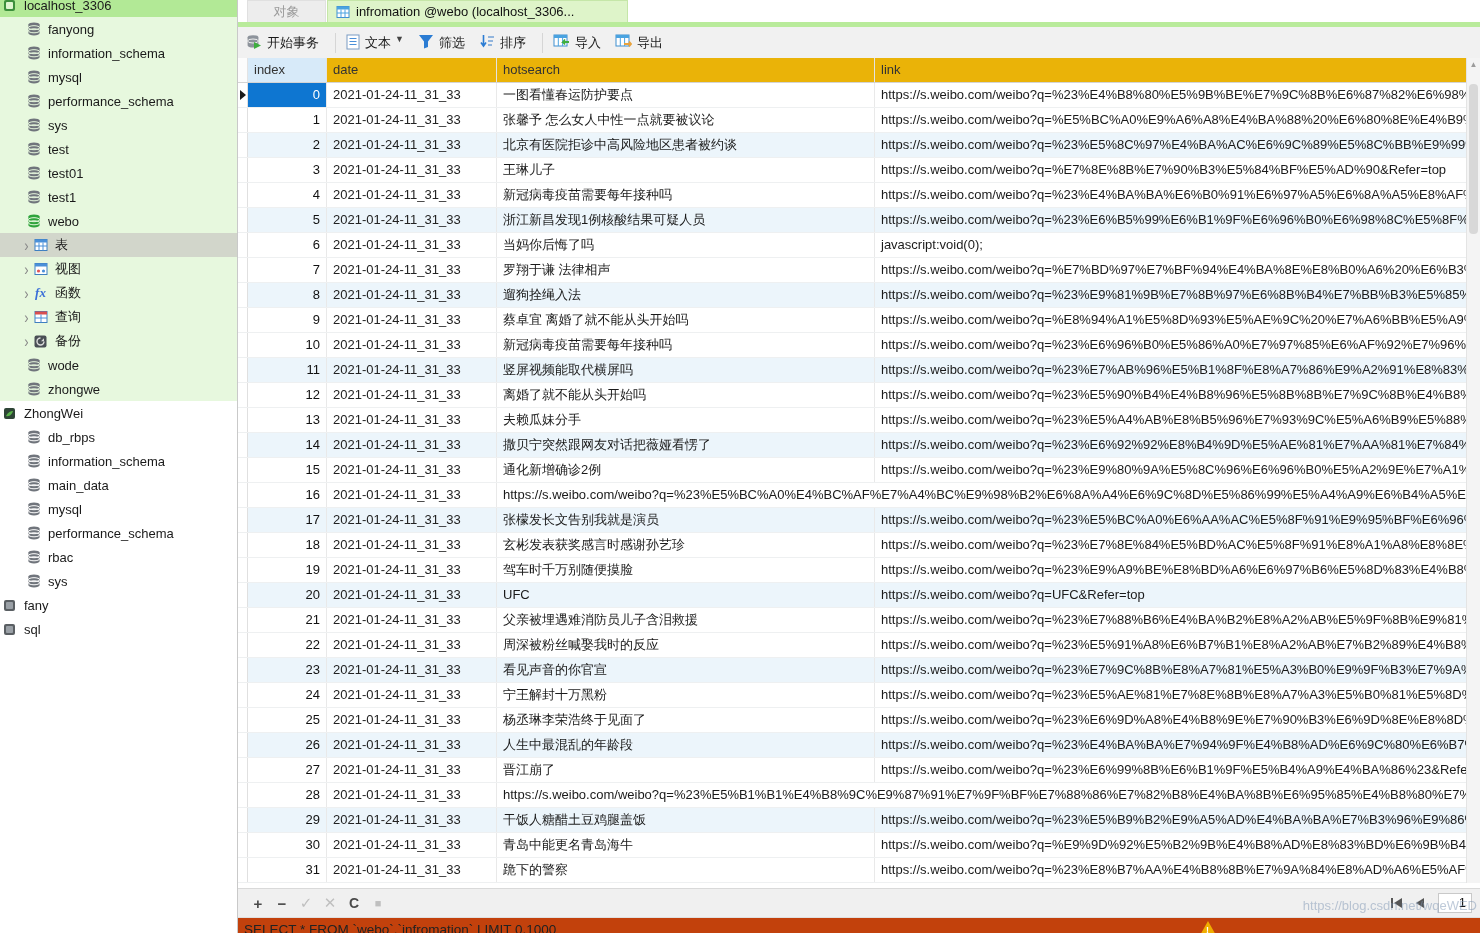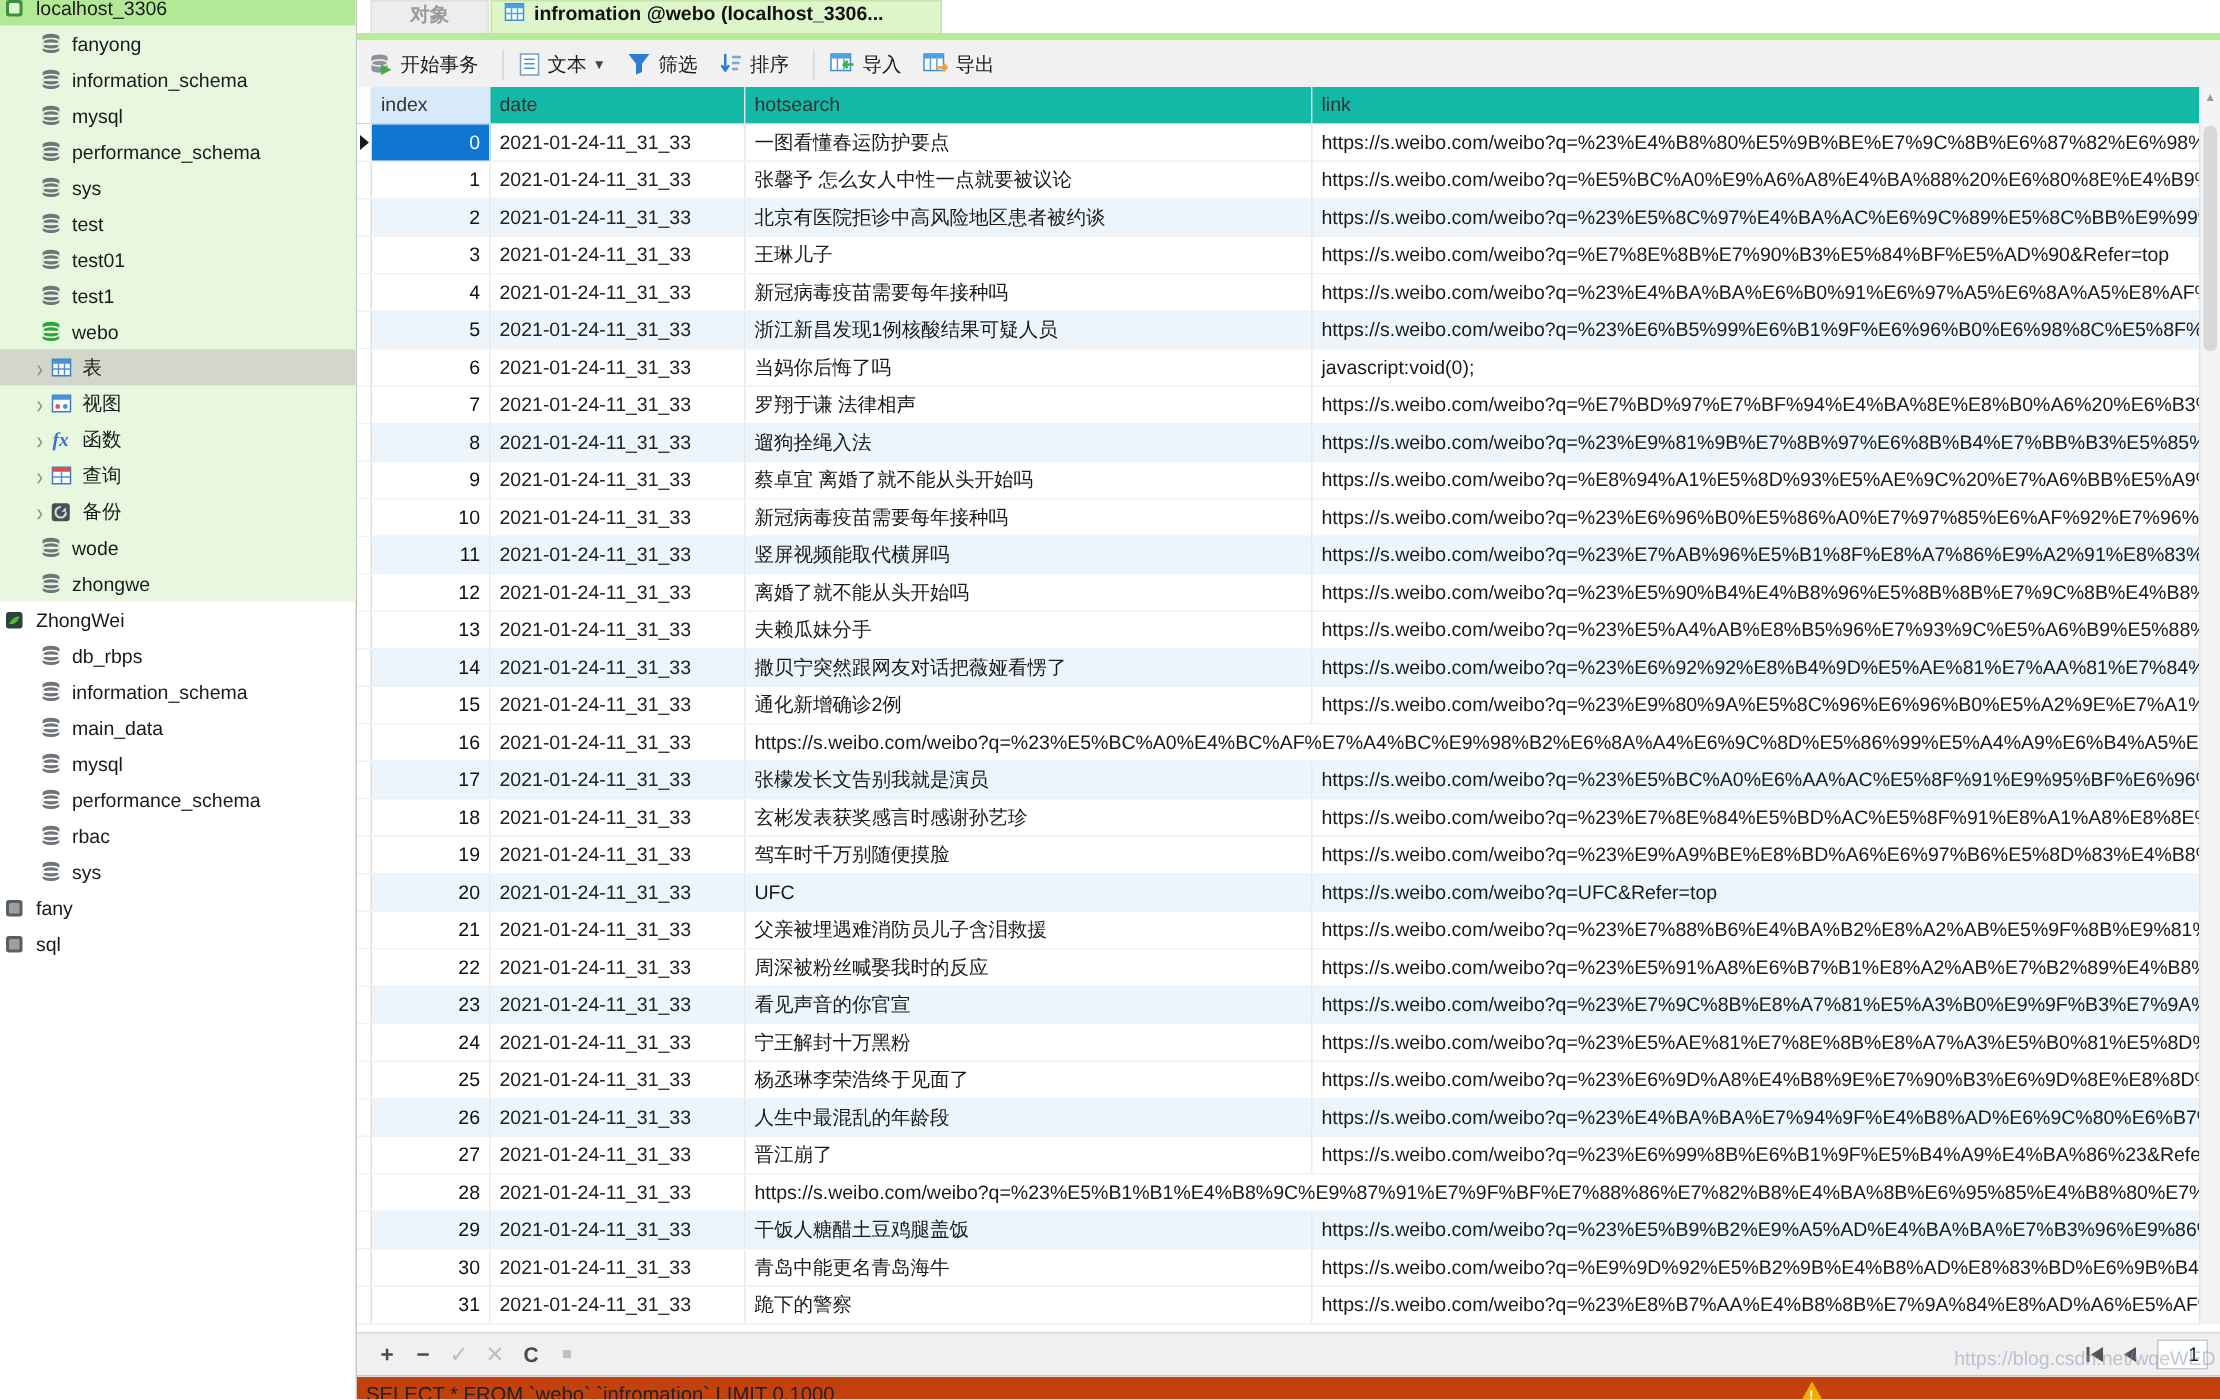--- a/index.html
+++ b/index.html
@@ -15,33 +15,33 @@
   .ti-sub{padding-left:20px;}
   .ti-label{margin-left:7px;}
   .row-hl-conn{background:#b2e996;}
   .row-hl-sel{background:#d2d6cb;}
   .tree-arrow{color:#8a8a8a;font-size:13px;width:13px;display:inline-block;text-align:center;transform:scaleY(1.3);}
   .tree-icon{display:inline-flex;width:15px;justify-content:center;}
   .fx-ic{font-style:italic;font-family:"Liberation Serif",serif;color:#3a6fd8;font-size:13px;font-weight:bold;}
   
   #main{position:absolute;left:238px;top:0;width:1242px;height:933px;}
   #tabbar{position:absolute;left:0;top:0;width:100%;height:22px;background:#fff;}
-  .tab{position:absolute;top:0;height:22px;box-sizing:border-box;display:flex;justify-content:center;font-weight:bold;}
+  .tab{position:absolute;top:0;height:22px;box-sizing:border-box;display:flex;align-items:center;justify-content:center;}
   #tab-objects{left:9px;width:79px;background:#ededed;border:1px solid #e0e0e0;border-bottom:none;color:#9b9b9b;}
   #tab-active{left:89px;width:301px;background:#def4c9;border:1px solid #c5e6a8;border-bottom:none;justify-content:flex-start;padding-left:8px;color:#111;}
   #tab-active .lbl{margin-left:6px;overflow:hidden;white-space:nowrap;}
   #tabstrip{position:absolute;left:0;top:22px;width:100%;height:5px;background:#b9eb9b;}
   #toolbar{position:absolute;left:0;top:27px;width:100%;height:31px;background:#f1f1f1;display:flex;align-items:center;padding-left:8px;box-sizing:border-box;}
-  .tb-btn{display:flex;align-items:center;margin-right:14px;color:#1a1a1a;font-family:Liberation Serif, serif;}
+  .tb-btn{display:flex;align-items:flex-start;margin-right:14px;color:#1a1a1a;font-family:Liberation Serif, serif;}
   .tb-btn .lbl{margin-left:5px;}
   .tb-sep{width:1px;height:20px;background:#d6d6d6;margin:0 10px 0 2px;}
   .caret{font-size:9px;color:#444;margin-left:4px;}
   
   #grid-header{position:absolute;left:0;top:58px;width:1228px;height:25px;display:flex;background:#fcfcfc;border-bottom:1px solid #d4d4d4;box-sizing:border-box;}
-  .hcell{box-sizing:border-box;border-right:1px solid #e3e3e3;padding:0 6px;line-height:24px;color:#333;white-space:nowrap;overflow:hidden;background:#14b8a6;}
+  .hcell{box-sizing:border-box;border-right:1px solid #e3e3e3;padding:0 6px;line-height:24px;color:#333;white-space:nowrap;overflow:hidden;background:#eab308;}
   .hcell.h-index{background:#d7eaf9;}
   .h-gutter{width:10px;padding:0;background:#fcfcfc;border-right:1px solid #e3e3e3;}
   .w-index{width:79px;}
   .w-date{width:170px;}
   .w-hot{width:378px;}
   .w-link{flex:1;}
   #rows{position:absolute;left:0;top:83px;width:1228px;}
   .row{display:flex;height:25px;box-sizing:border-box;border-bottom:1px solid #eef0f1;background:#fff;}
   #rows .row:nth-child(3n){background:#ecf5fb;}
   .cell{box-sizing:border-box;border-right:1px solid #e9e9e9;padding:0 6px;line-height:24px;font-size:13px;white-space:nowrap;overflow:hidden;}

